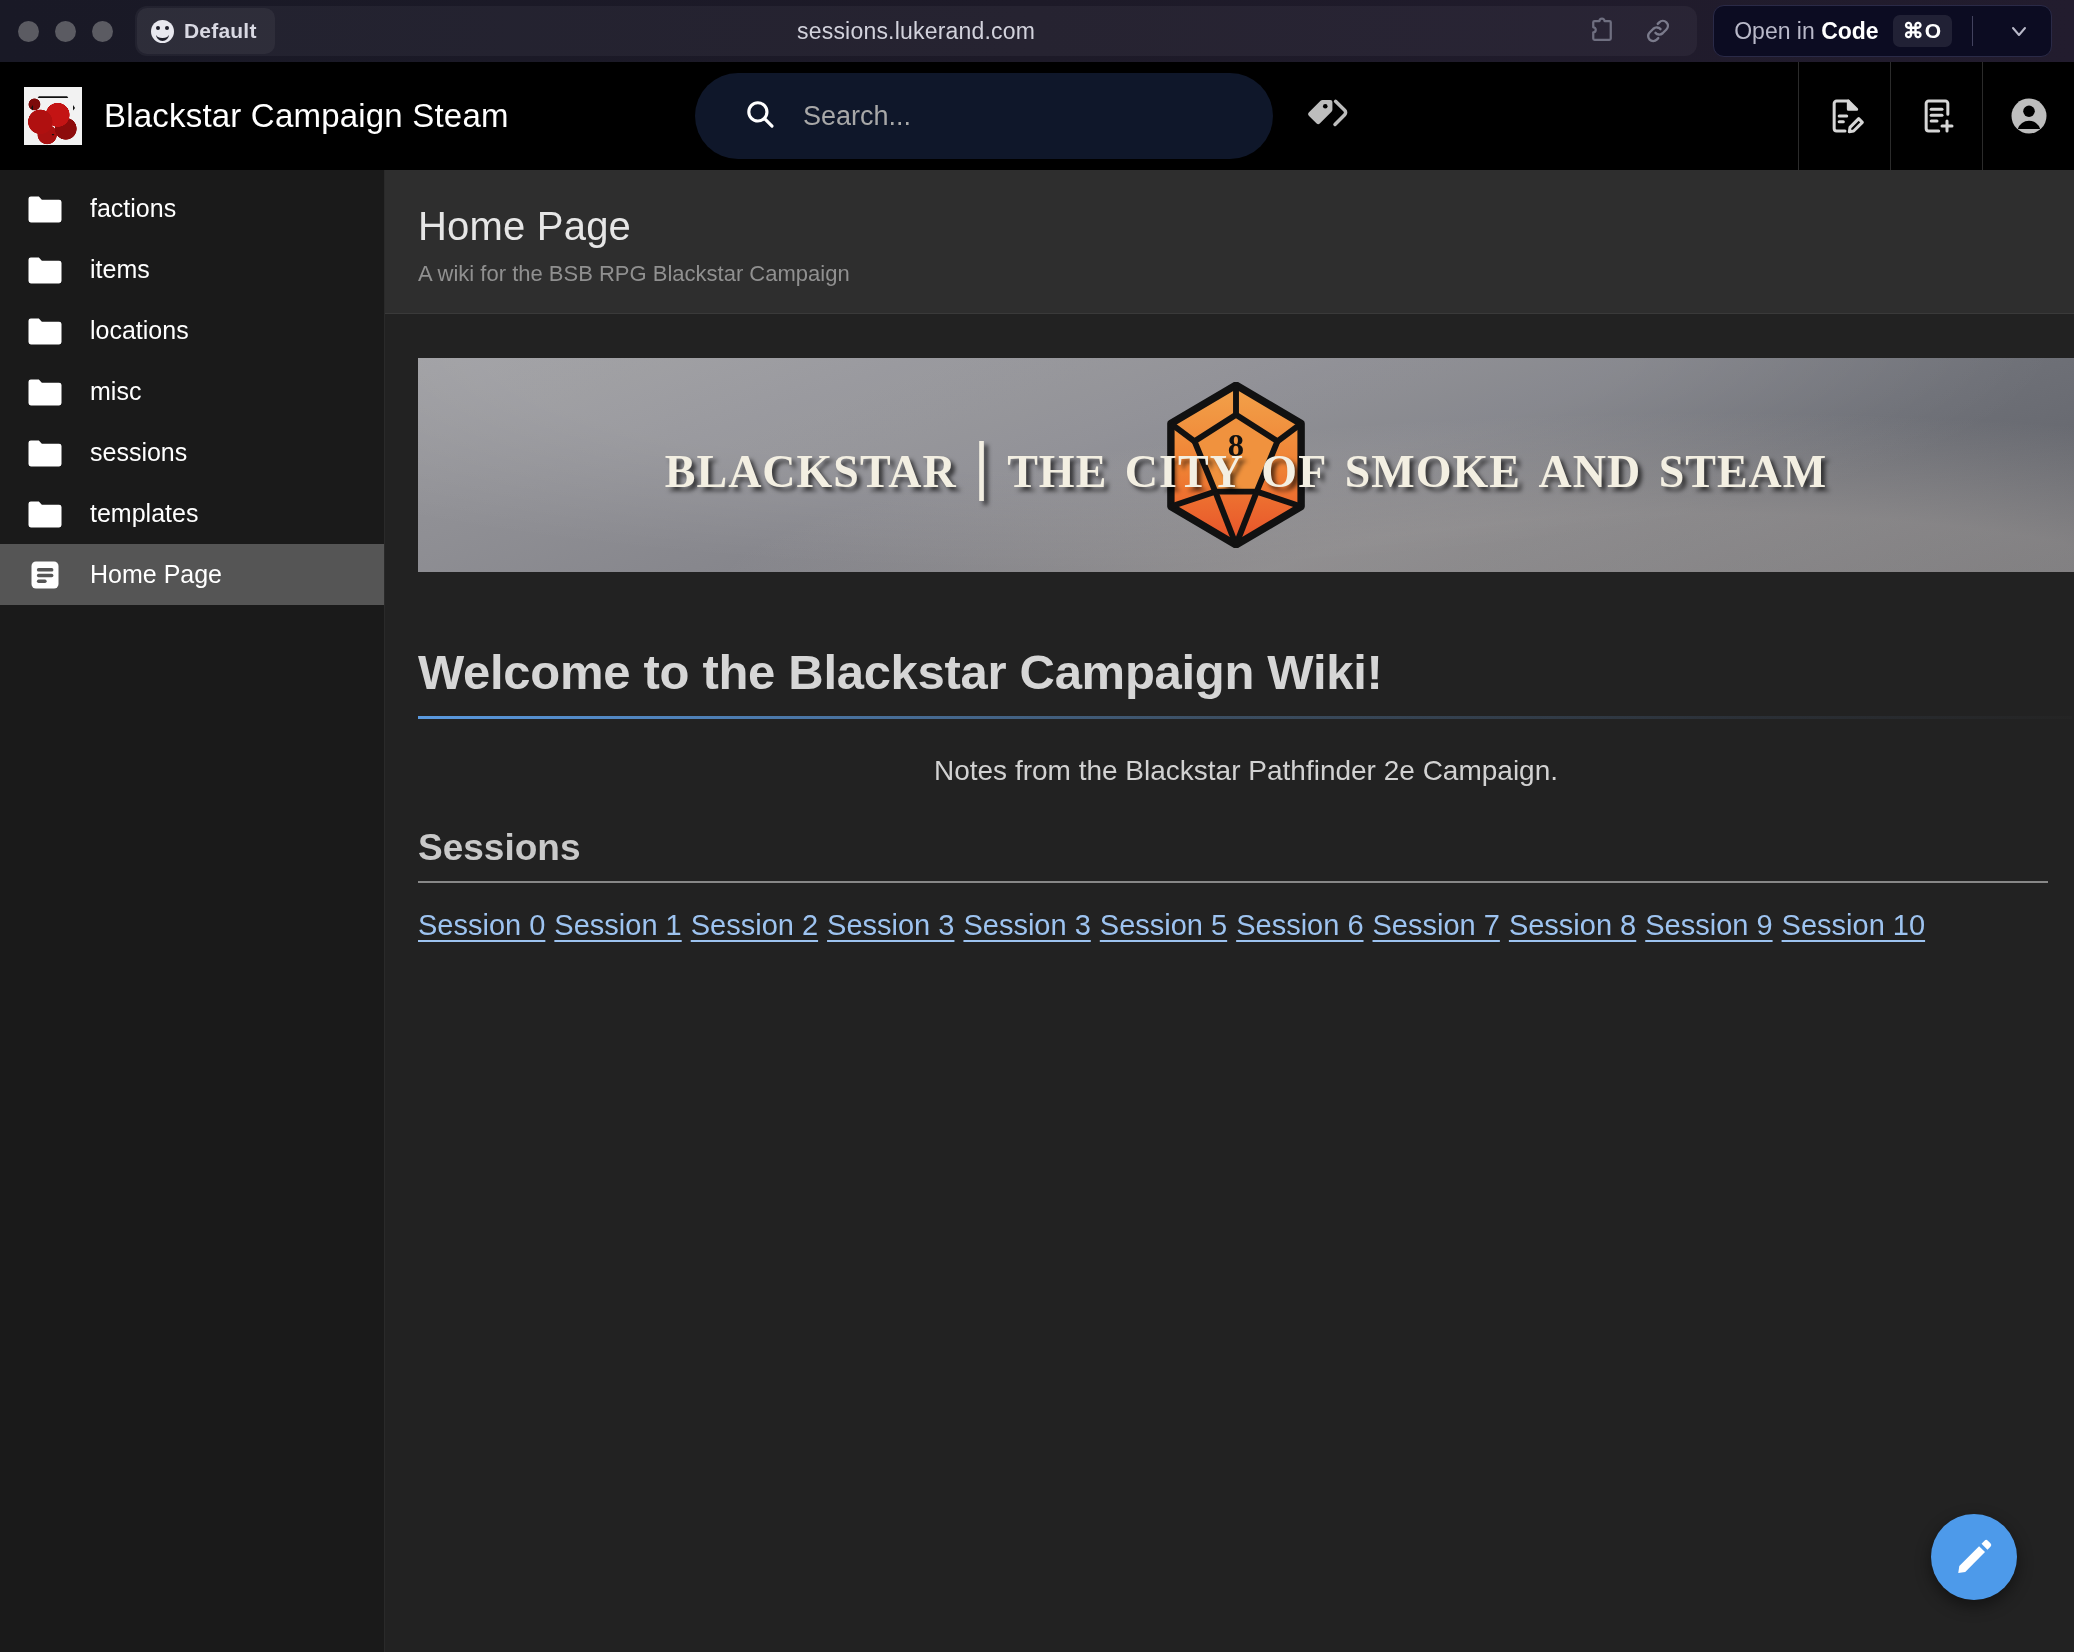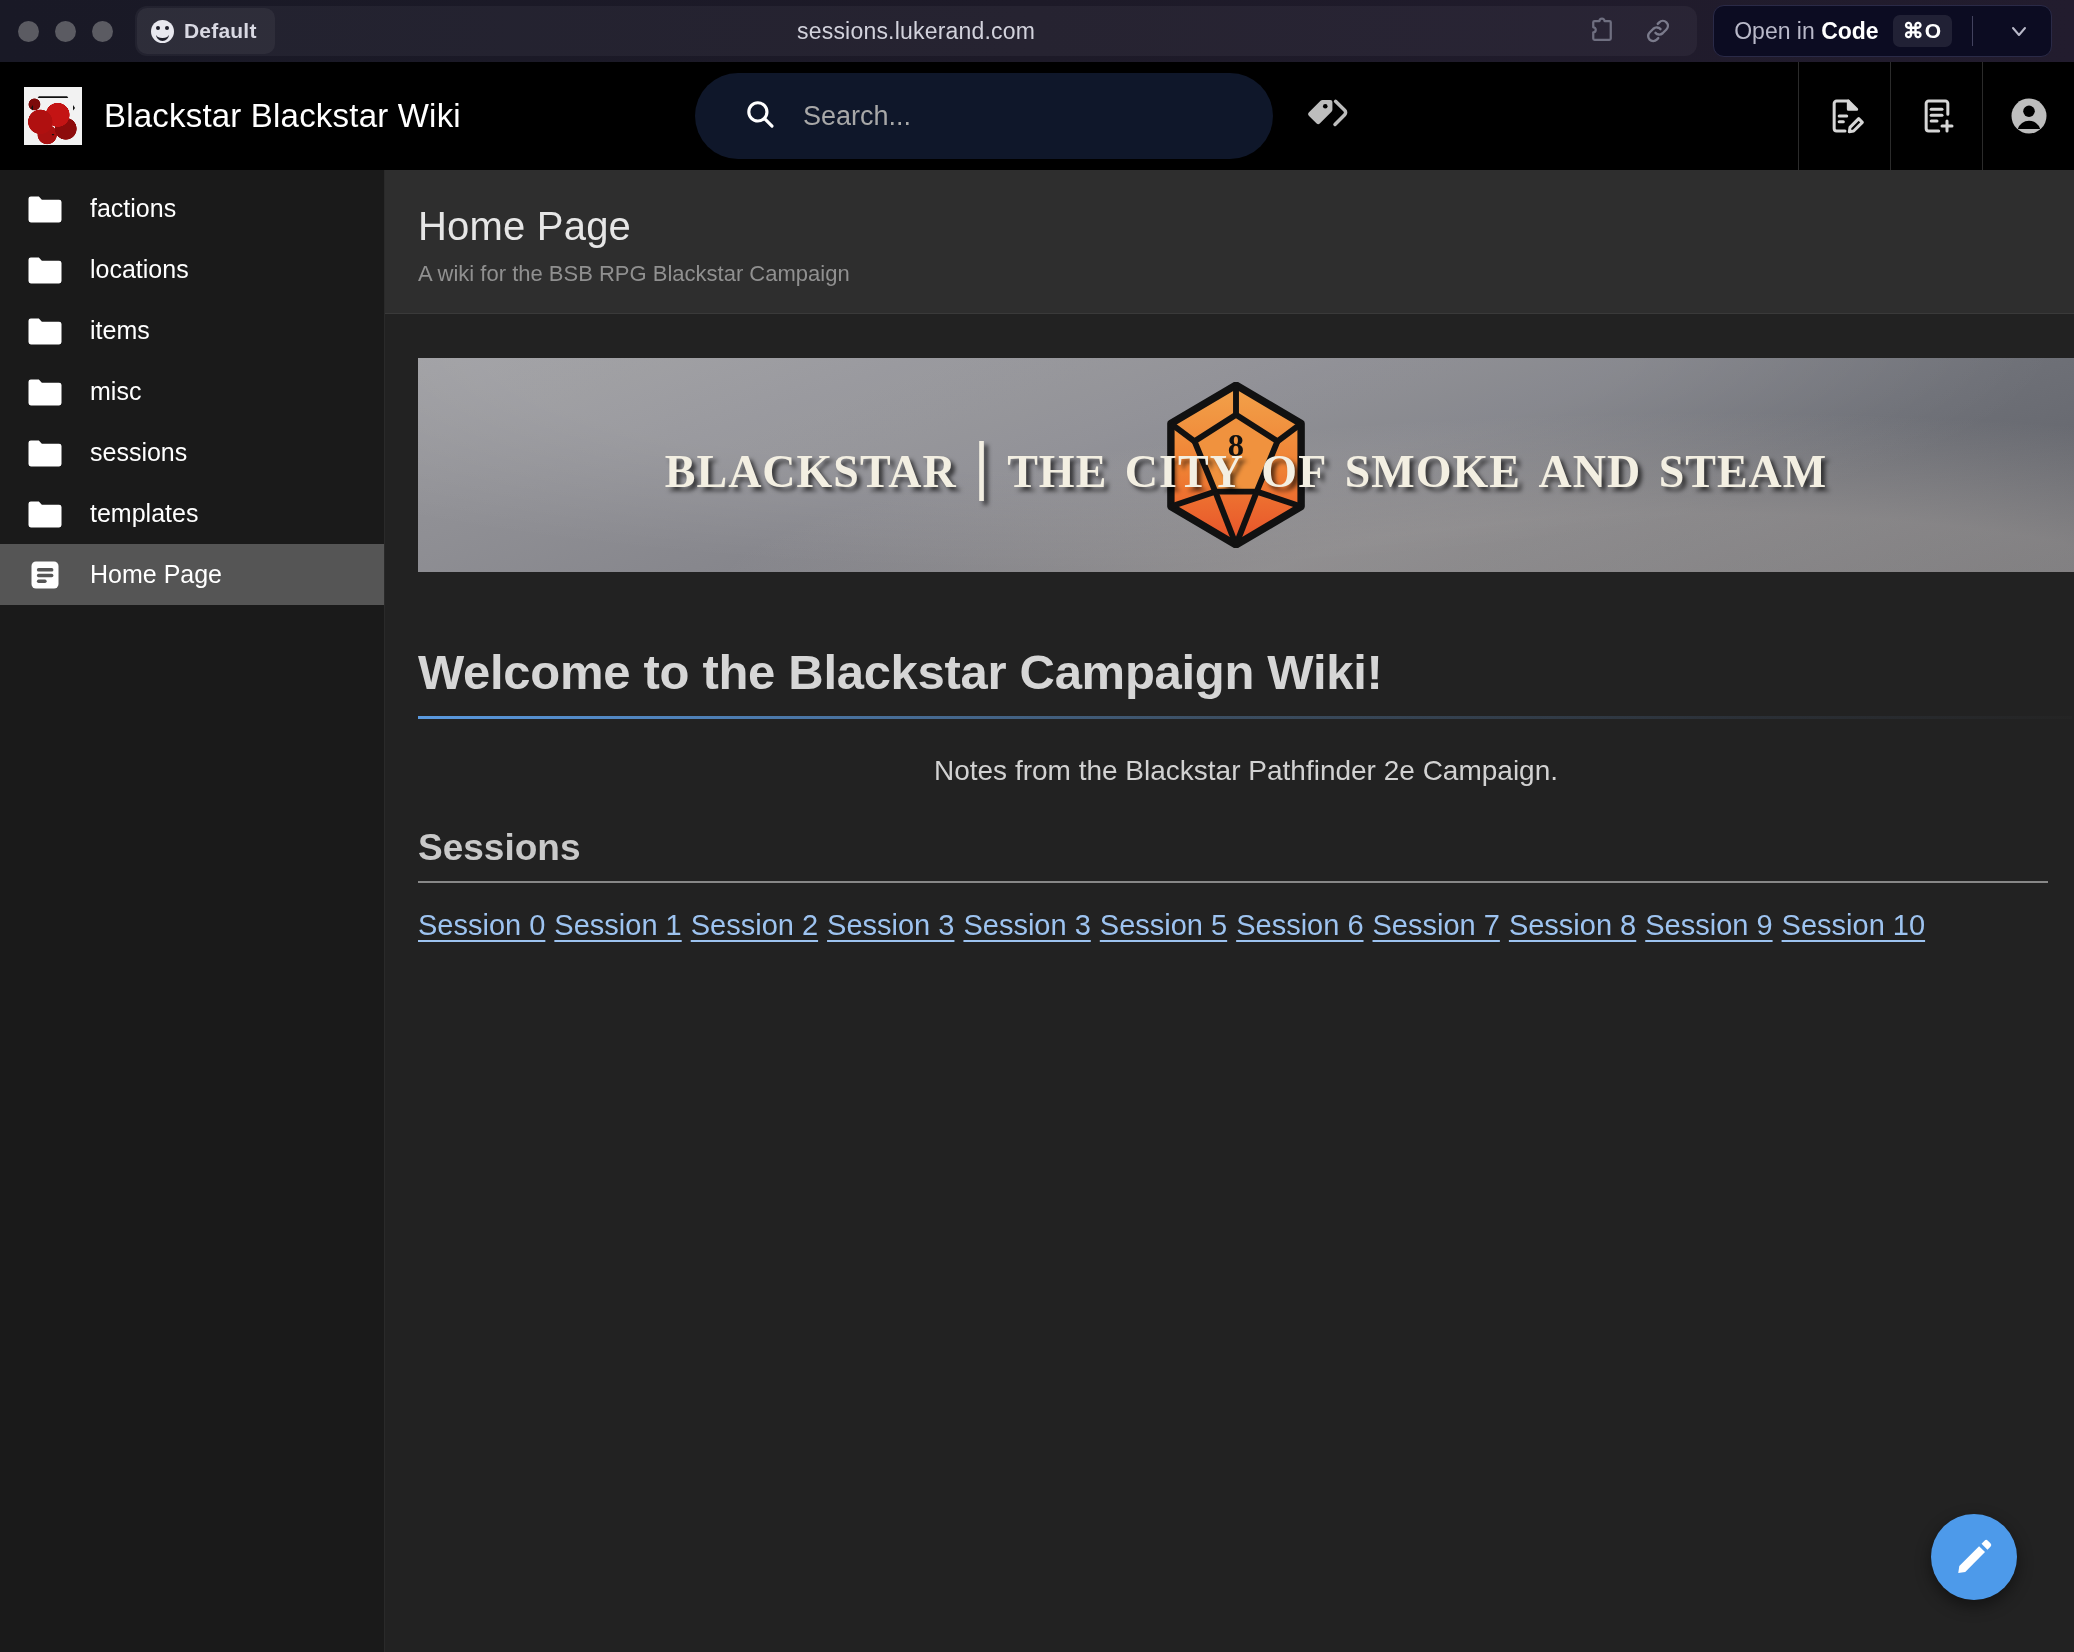--- a/index.html
+++ b/index.html
@@ -282,21 +282,21 @@
   </div>
 </div>
 
 <div class="appheader">
 
   <div class="brand">
     <span class="brand-logo">
       <span class="splat"></span>
         <span class="gem"></span>
     </span>
-    <span class="brand-title">Blackstar Blackstar Wiki</span>
+    <span class="brand-title">Blackstar Campaign Steam</span>
   </div>
 
   <div class="searchbox">
     <span>
       <svg width="34" height="34" viewBox="0 0 24 24" fill="none" stroke="#ffffff" stroke-width="2.2" stroke-linecap="round">
         <circle cx="10.5" cy="10.5" r="6.4"></circle>
           <line x1="15.4" y1="15.4" x2="20.5" y2="20.5"></line>
       </svg>
     </span>
     <span class="search-placeholder">Search...</span>
@@ -350,29 +350,29 @@
           </svg>
         </span>
         <span>factions</span>
       </div>
       <div class="side-item">
         <span class="side-icon">
           <svg width="38" height="30" viewBox="0 0 24 20" fill="#ffffff">
             <path d="M1 3.2A1.6 1.6 0 0 1 2.6 1.6h5.3l2 2.2h11.5A1.6 1.6 0 0 1 23 5.4v12A1.6 1.6 0 0 1 21.4 19H2.6A1.6 1.6 0 0 1 1 17.4z"></path>
           </svg>
         </span>
+        <span>items</span>
+      </div>
+      <div class="side-item">
+        <span class="side-icon">
+          <svg width="38" height="30" viewBox="0 0 24 20" fill="#ffffff">
+            <path d="M1 3.2A1.6 1.6 0 0 1 2.6 1.6h5.3l2 2.2h11.5A1.6 1.6 0 0 1 23 5.4v12A1.6 1.6 0 0 1 21.4 19H2.6A1.6 1.6 0 0 1 1 17.4z"></path>
+          </svg>
+        </span>
         <span>locations</span>
-      </div>
-      <div class="side-item">
-        <span class="side-icon">
-          <svg width="38" height="30" viewBox="0 0 24 20" fill="#ffffff">
-            <path d="M1 3.2A1.6 1.6 0 0 1 2.6 1.6h5.3l2 2.2h11.5A1.6 1.6 0 0 1 23 5.4v12A1.6 1.6 0 0 1 21.4 19H2.6A1.6 1.6 0 0 1 1 17.4z"></path>
-          </svg>
-        </span>
-        <span>items</span>
       </div>
       <div class="side-item">
         <span class="side-icon">
           <svg width="38" height="30" viewBox="0 0 24 20" fill="#ffffff">
             <path d="M1 3.2A1.6 1.6 0 0 1 2.6 1.6h5.3l2 2.2h11.5A1.6 1.6 0 0 1 23 5.4v12A1.6 1.6 0 0 1 21.4 19H2.6A1.6 1.6 0 0 1 1 17.4z"></path>
           </svg>
         </span>
         <span>misc</span>
       </div>
       <div class="side-item">

